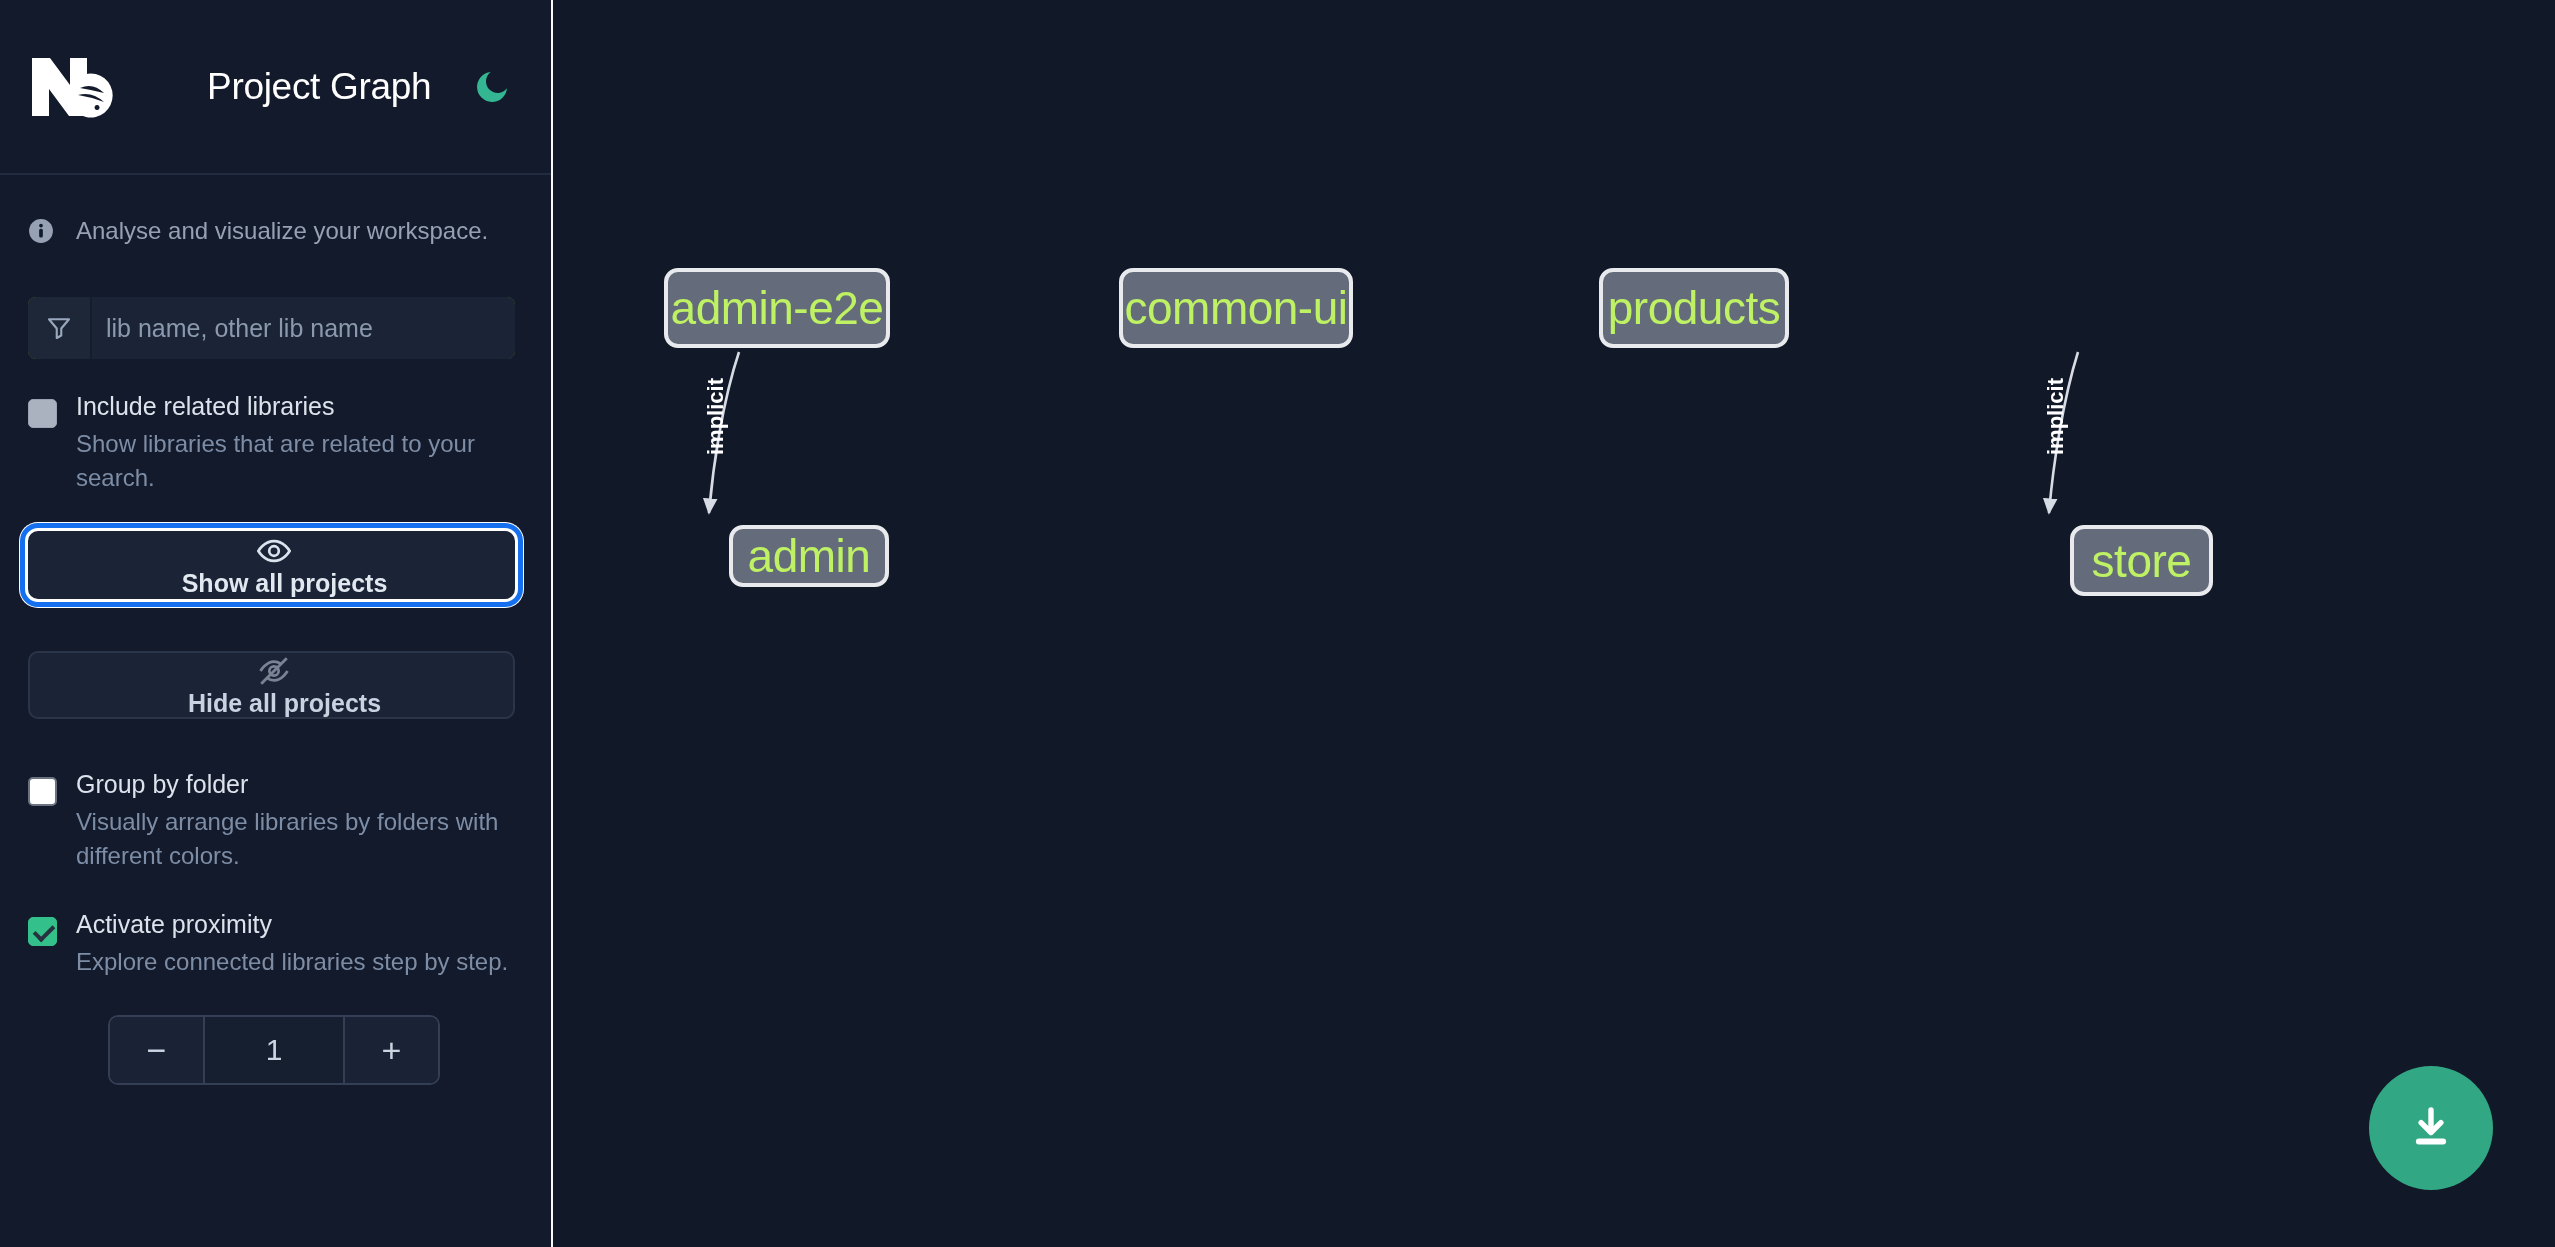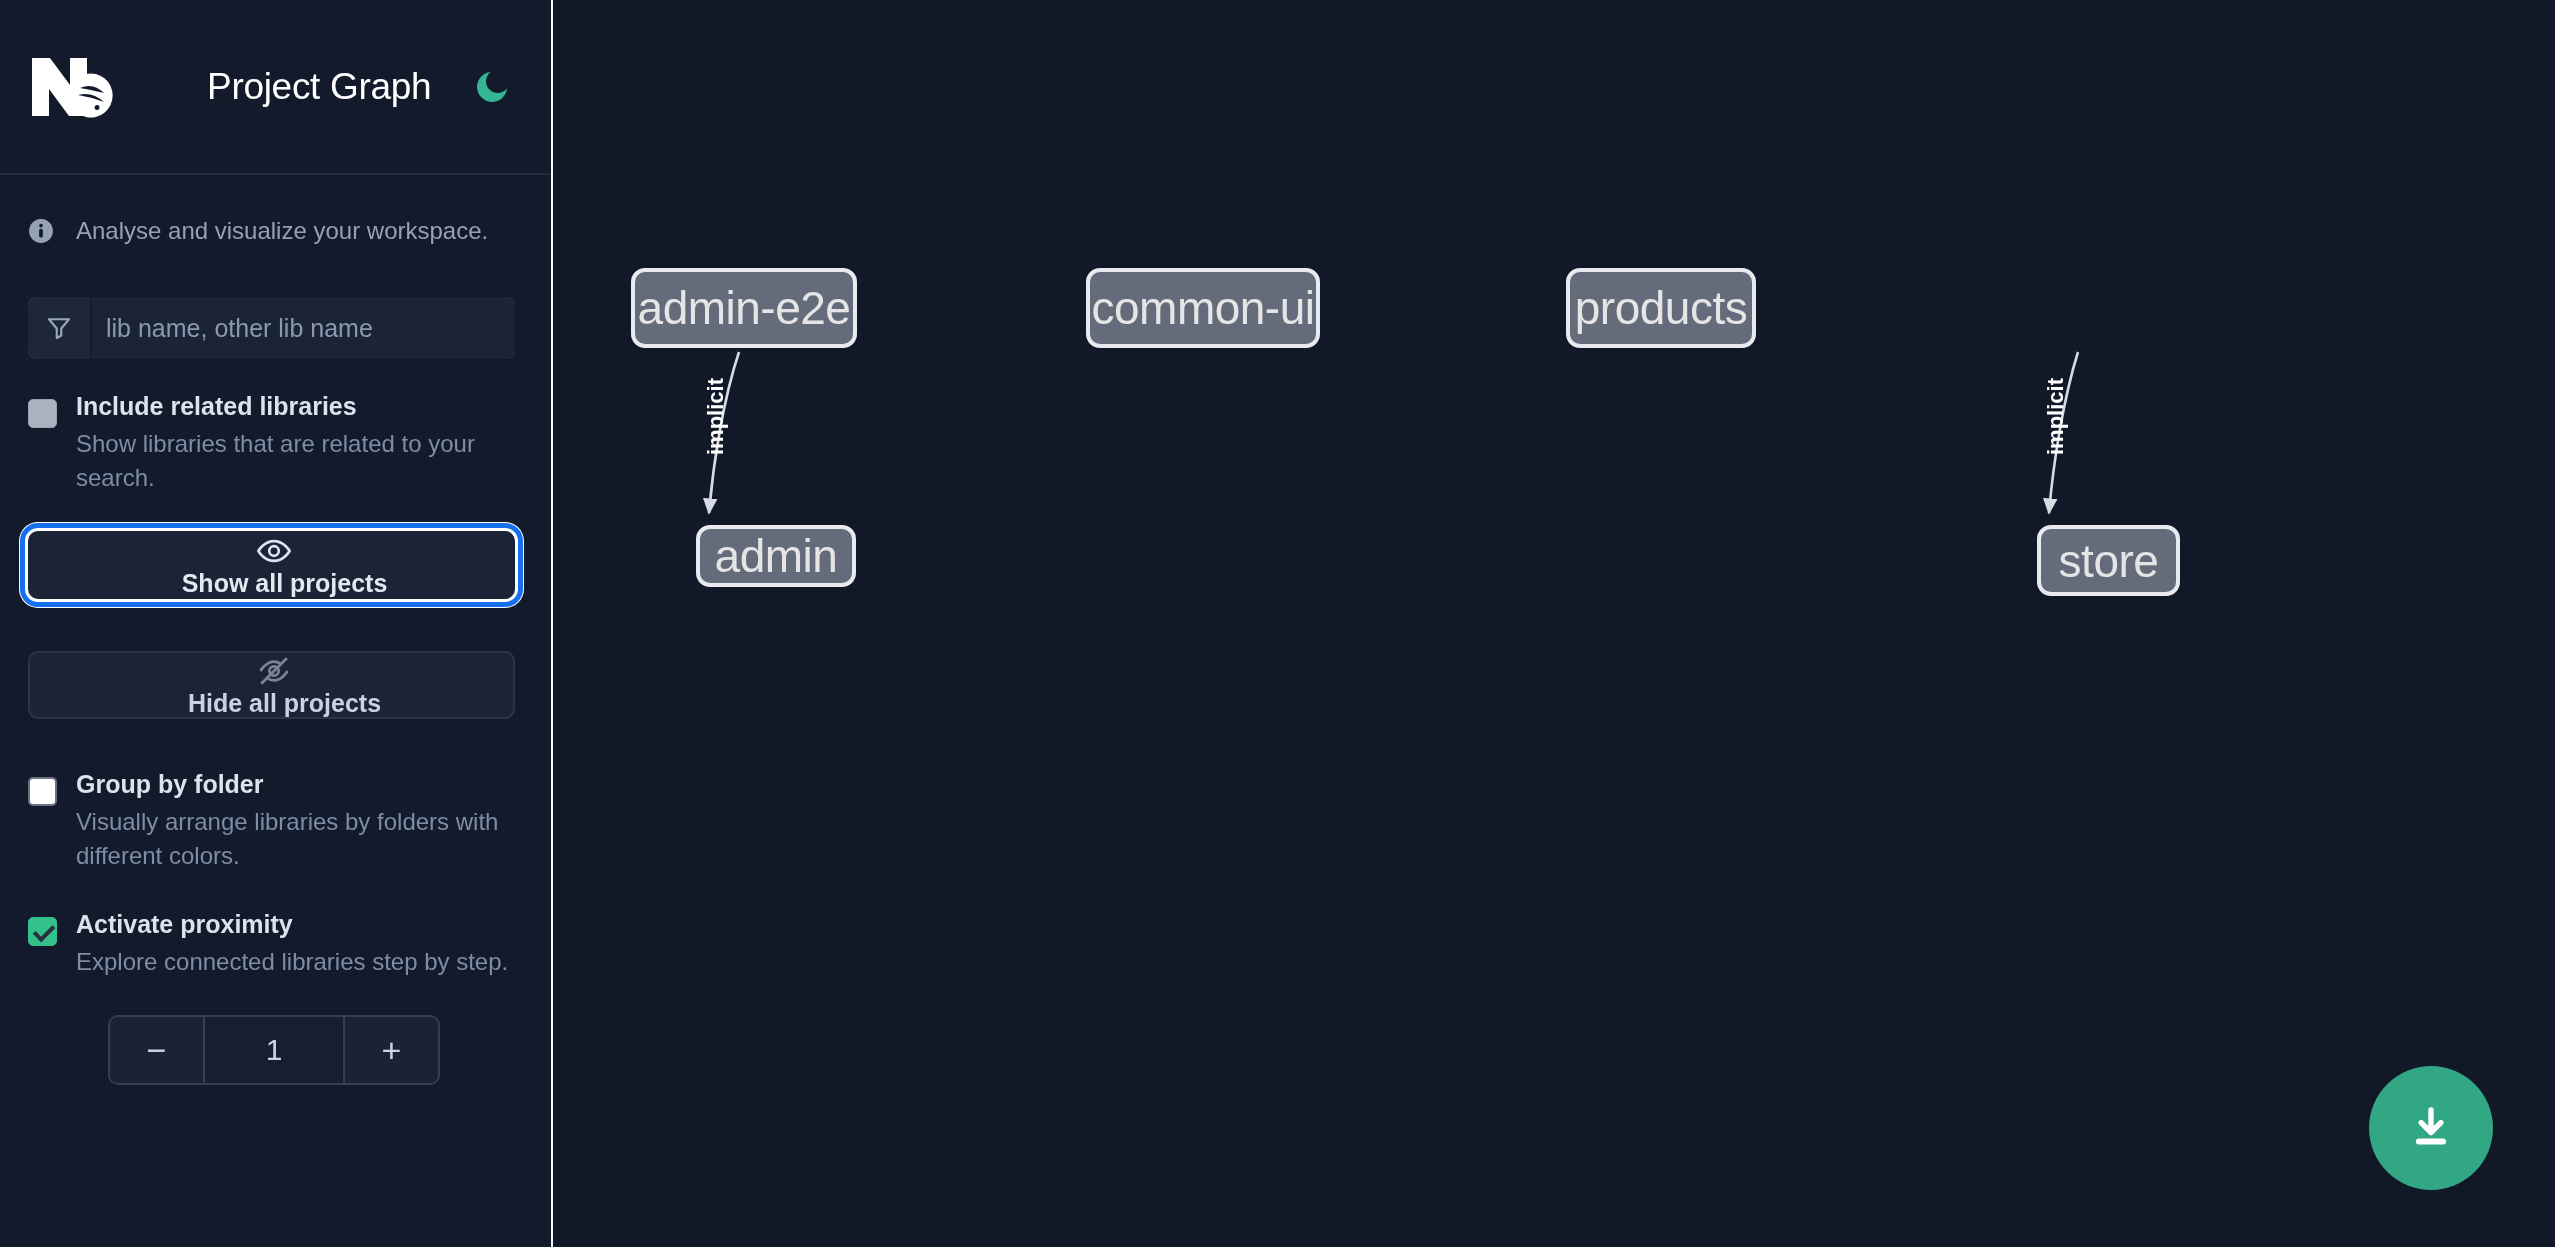--- a/index.html
+++ b/index.html
@@ -126,21 +126,21 @@
     left: 9px; top: 3px;
     width: 8px; height: 16px;
     border: solid #27313f;
     border-width: 0 4px 4px 0;
     transform: rotate(45deg);
   }
   .cb-texts { flex: 1; }
   .cb-label {
     color: #dde3ec;
     font-size: 25px;
-    font-weight: 700;
+    font-weight: 400;
     line-height: 1.1;
     display: block;
   }
   .cb-desc {
     color: #7d8da6;
     font-size: 24px;
     line-height: 1.43;
     display: block;
     margin-top: 6px;
   }
@@ -219,26 +219,27 @@
   }
 
   .node {
     position: absolute;
     display: flex;
     align-items: center;
     justify-content: center;
     background: #646c7c;
     border: 4px solid #e8eaee;
     border-radius: 14px;
-    color: #e5e5e5;
+    color: #bef264;
     font-size: 46px;
     font-weight: 400;
     letter-spacing: -0.5px;
     white-space: nowrap;
     cursor: pointer;
+    margin-left: 33px;
   }
 
   #edges-svg {
     position: absolute;
     left: 0; top: 0;
     width: 100%; height: 100%;
     pointer-events: none;
   }
 
   .edge-label {

